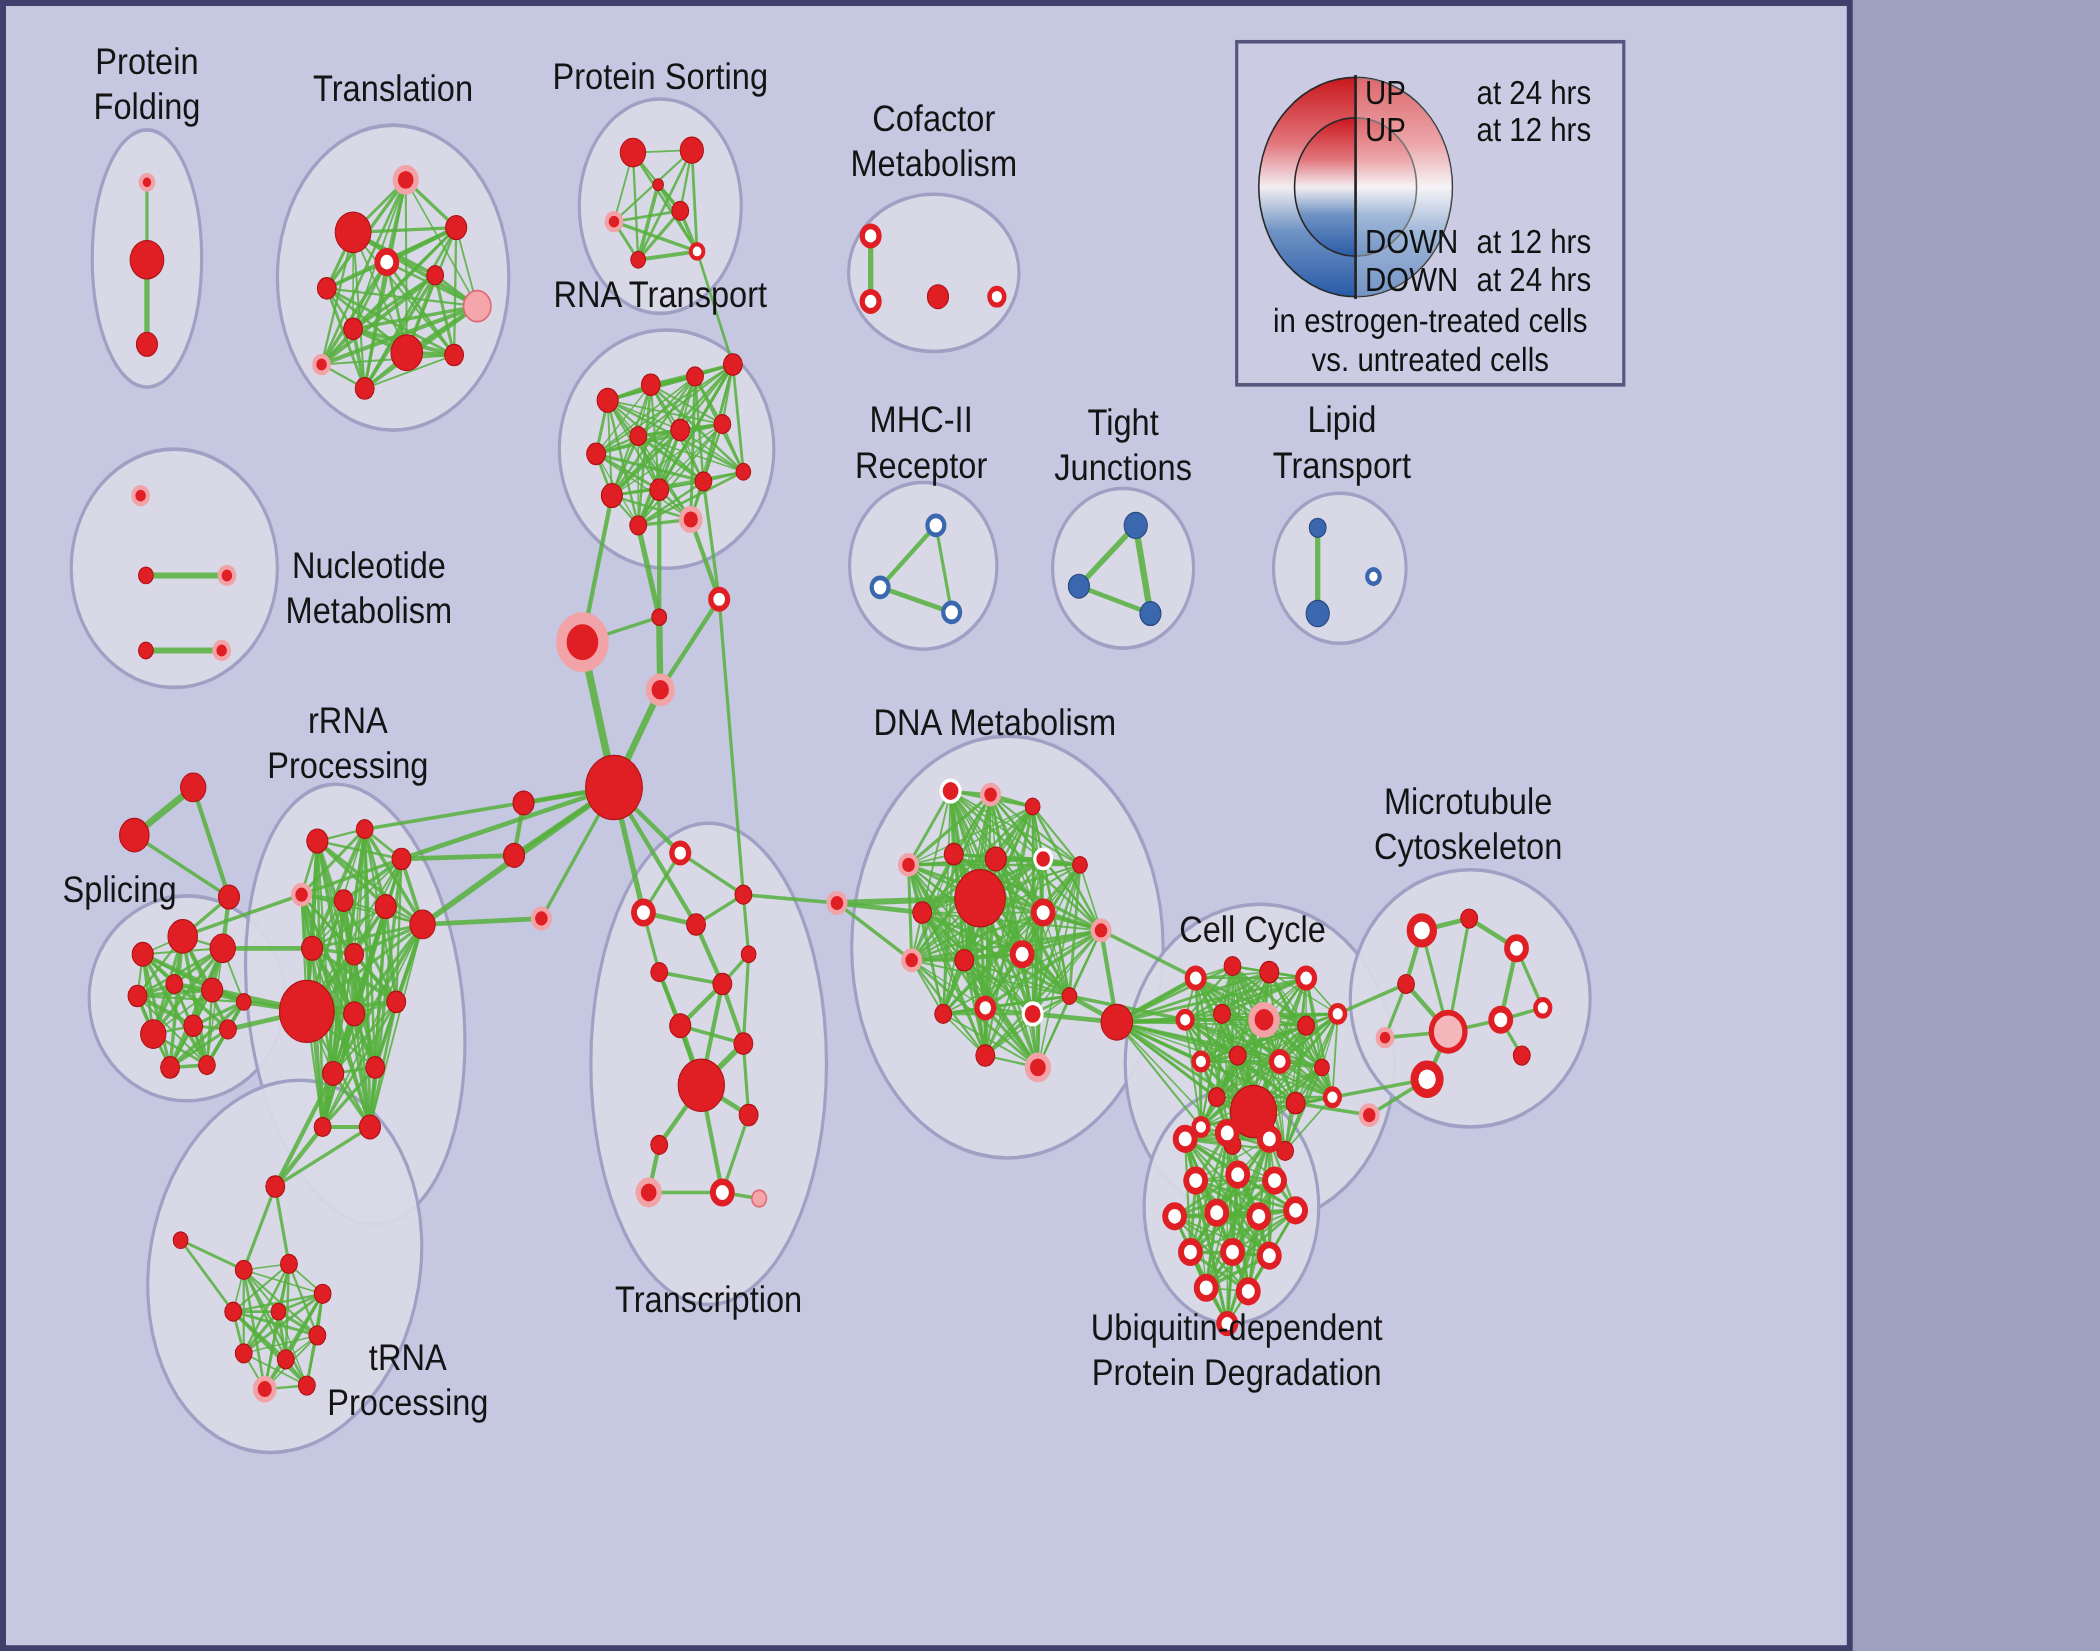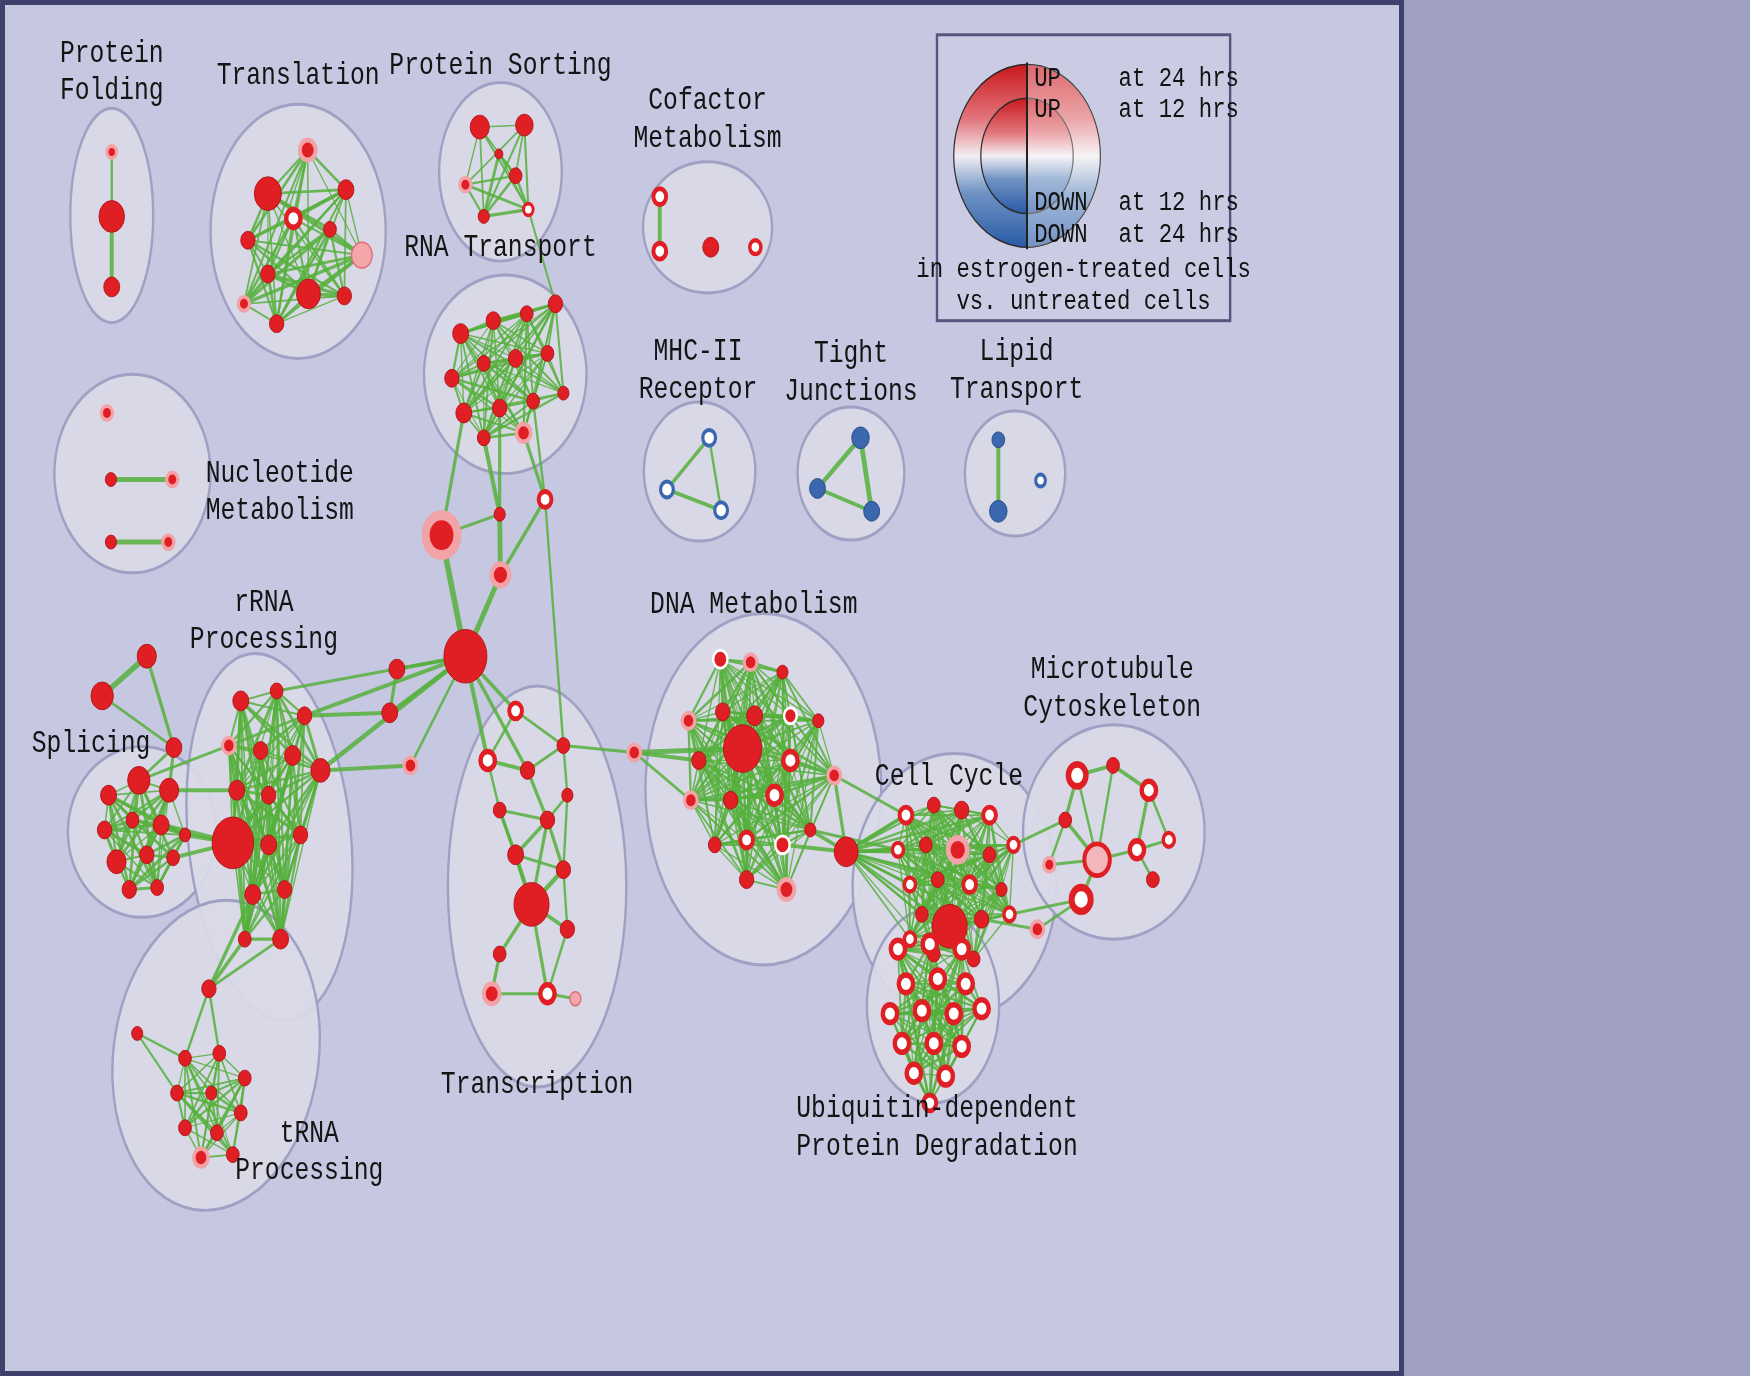--- a/index.html
+++ b/index.html
@@ -1,18 +1,18 @@
 <!DOCTYPE html>
 <html><head>
 <meta charset="utf-8">
 <style>
   html,body{margin:0;padding:0;background:#9fa0bf;}
-  .figure{position:relative;width:1404px;height:1376px;background:#c6c7e0;
+  .figure{position:relative;width:1544px;height:1376px;background:#c6c7e0;
     border:5px solid #40406d;box-sizing:border-box;overflow:hidden;
-    font-family:Liberation Mono, monospace;}
+    font-family:Liberation Sans, sans-serif;}
   svg{display:block;width:100%;height:100%;}
   .clabel{font-size:31px;fill:#141414;}
   .ltext{font-size:28px;fill:#111111;}
   .legend-box{fill:#cbcce3;stroke:#55557d;stroke-width:3;}
 </style>
 </head>
 <body>
 
 <div class="figure">
   <svg viewBox="0 0 1750 1376" preserveAspectRatio="none">

